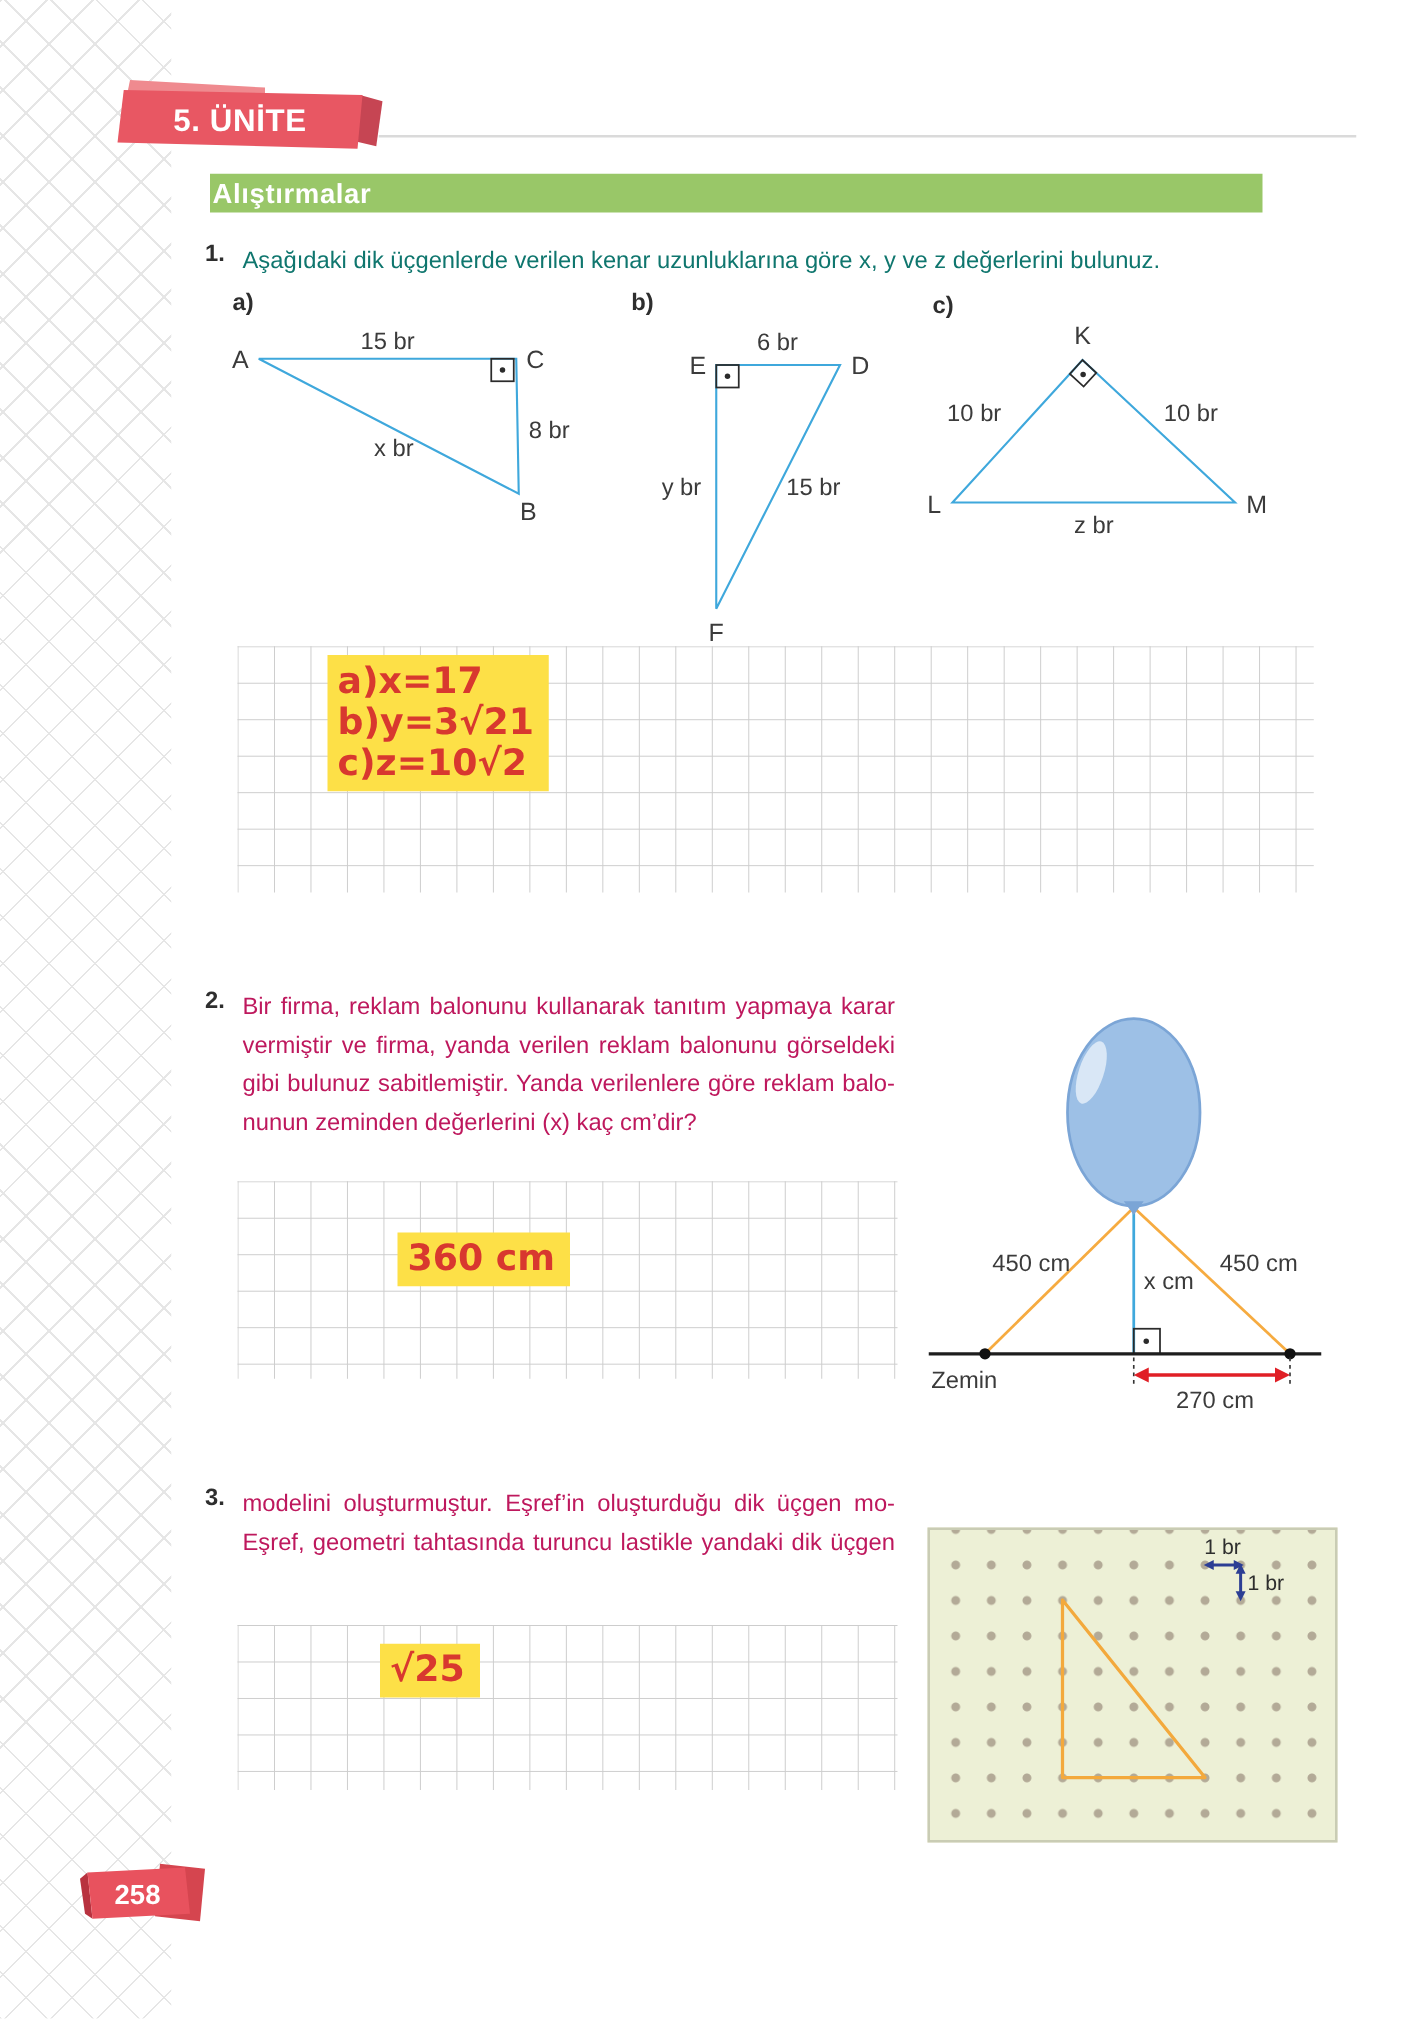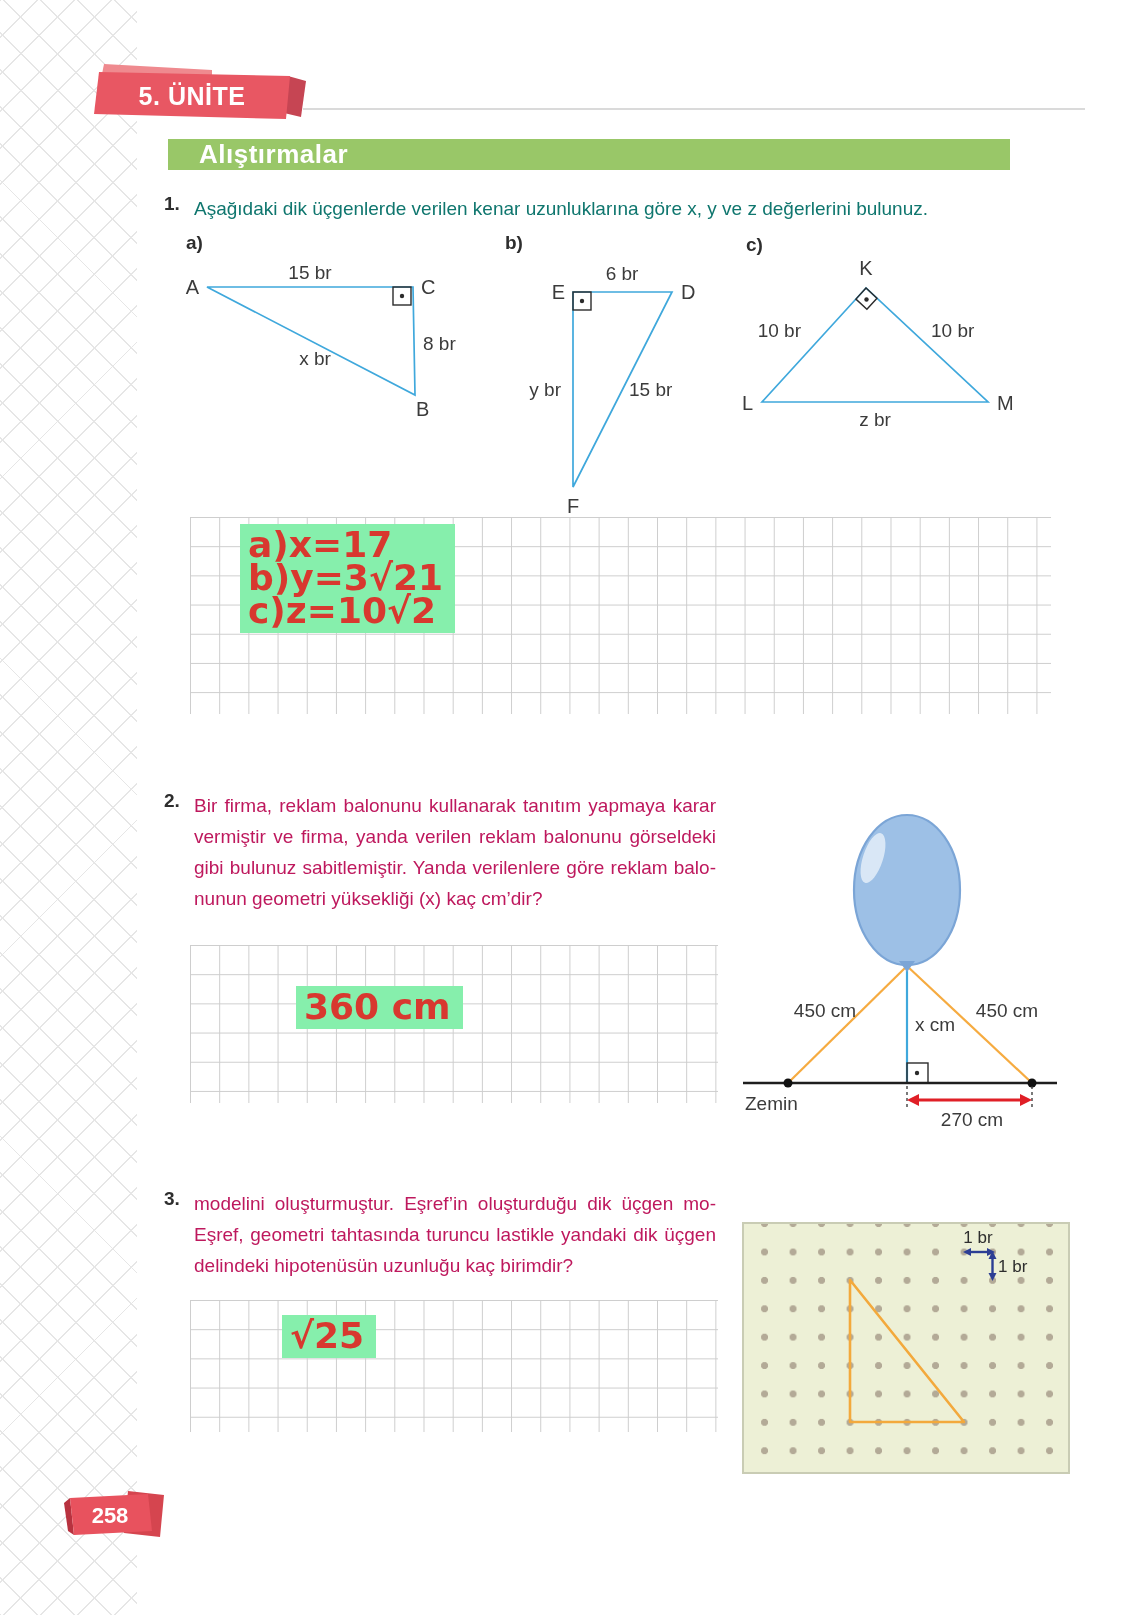--- a/index.html
+++ b/index.html
@@ -6,32 +6,32 @@
   .page{position:relative;width:1133px;height:1615px;background:#fff;overflow:hidden;
         font-family:"Liberation Sans",sans-serif;color:#3b3b3b;}
   .lattice{position:absolute;left:0;top:0;width:137px;height:1615px;
     background-image:
       repeating-linear-gradient(45deg,#e6e6e6 0 1.4px,transparent 1.4px 26px),
       repeating-linear-gradient(135deg,#e6e6e6 0 1.4px,transparent 1.4px 26px);}
   .top-rule{position:absolute;left:303px;top:108px;width:782px;height:2px;background:#dadada;}
   .unit-ribbon{position:absolute;left:90px;top:60px;}
   .section-bar{position:absolute;left:168px;top:139px;width:842px;height:31px;background:#99c768;
     display:flex;align-items:center;}
-  .section-bar span{color:#fff;font-size:26px;font-weight:bold;padding-left:31px;letter-spacing:.5px;}
+  .section-bar span{color:#fff;font-size:22px;font-weight:bold;padding-left:2px;letter-spacing:.5px;}
   .qnum{position:absolute;font-size:19px;font-weight:bold;color:#2e2e2e;}
   .qtext{position:absolute;font-size:19px;line-height:31px;color:#0f766e;}
   .qbody{position:absolute;font-size:19px;line-height:31px;color:#be185d;}
   .jline{text-align:justify;text-align-last:justify;height:31px;overflow:hidden;}
   .figlabel{position:absolute;font-size:19px;font-weight:bold;color:#2e2e2e;}
   .grid{position:absolute;
     background-image:linear-gradient(#cdcdcd 1px,transparent 1px),
                      linear-gradient(90deg,#cdcdcd 1px,transparent 1px);
     background-size:29.2px 29.2px;}
-  .answer{position:absolute;background:#86efac;color:#d8382f;font-weight:bold;
-    font-family:"DejaVu Sans",sans-serif;font-size:36px;line-height:33px;padding:4px 12px 6px 8px;}
+  .answer{position:absolute;background:#fde047;color:#d8382f;font-weight:bold;
+    font-family:"DejaVu Sans",sans-serif;font-size:29px;line-height:33px;padding:4px 12px 6px 8px;margin-left:22px;}
   .fig{position:absolute;}
   .fig text{font-family:"Liberation Sans",sans-serif;font-size:19px;fill:#3b3b3b;}
   .fig .vx{font-size:20px;}
   .tri{fill:none;stroke:#3fa8dc;stroke-width:1.7;}
   .ra{fill:none;stroke:#2b2b2b;stroke-width:1.4;}
   .radot{fill:#2b2b2b;stroke:none;}
   .geoboard{position:absolute;left:742px;top:1222px;width:328px;height:252px;
     background:#edf0d6;border:2px solid #c9ccb4;box-sizing:border-box;}
   .pegdots{position:absolute;left:0;top:0;width:100%;height:100%;
     background-image:radial-gradient(circle, #b3aa97 3.2px, rgba(0,0,0,0) 3.9px);
@@ -109,21 +109,21 @@
     <div>a)x=17</div>
     <div>b)y=3√21</div>
     <div>c)z=10√2</div>
   </div>
 
   <div class="qnum" style="left:164px;top:790px;">2.</div>
   <div class="qbody" style="left:194px;top:790px;width:522px;">
     <div class="jline">Bir firma, reklam balonunu kullanarak tanıtım yapmaya karar</div>
     <div class="jline">vermiştir ve firma, yanda verilen reklam balonunu görseldeki</div>
     <div class="jline">gibi bulunuz sabitlemiştir. Yanda verilenlere göre reklam balo-</div>
-    <div>nunun geometri yüksekliği (x) kaç cm’dir?</div>
+    <div>nunun zeminden değerlerini (x) kaç cm’dir?</div>
   </div>
 
   <svg class="fig" style="left:735px;top:800px;" width="330" height="332" viewBox="0 0 330 332">
     <line x1="172" y1="166" x2="53" y2="283" class="str"></line>
     <line x1="172" y1="166" x2="297" y2="283" class="str"></line>
     <line x1="172" y1="166" x2="172" y2="283" stroke="#3fa8dc" stroke-width="2.2"></line>
     <ellipse cx="172" cy="90" rx="53" ry="75" fill="#9dc0e6" stroke="#7ba5d6" stroke-width="2.2"></ellipse>
     <ellipse cx="138" cy="58" rx="10" ry="26" fill="#d9e7f6" transform="rotate(18 138 58)"></ellipse>
     <path d="M164,161 L180,161 L172,172 Z" fill="#7ba5d6"></path>
     <rect class="ra" x="172" y="263" width="21" height="20" fill="#fff"></rect>
@@ -143,21 +143,20 @@
     <text x="237" y="326" text-anchor="middle">270 cm</text>
   </svg>
 
   <div class="grid" style="left:190px;top:945px;width:528px;height:158px;"></div>
   <div class="answer" style="left:296px;top:986px;">360 cm</div>
 
   <div class="qnum" style="left:164px;top:1188px;">3.</div>
   <div class="qbody" style="left:194px;top:1188px;width:522px;">
     <div class="jline">modelini oluşturmuştur. Eşref’in oluşturduğu dik üçgen mo-</div>
     <div class="jline">Eşref, geometri tahtasında turuncu lastikle yandaki dik üçgen</div>
-    <div>delindeki hipotenüsün uzunluğu kaç birimdir?</div>
   </div>
 
   <div class="geoboard">
     <div class="pegdots"></div>
     <svg style="position:absolute;left:0;top:0;" width="288" height="248" viewBox="0 0 288 248">
       <polygon class="gb-tri" points="106,56 106,198 220,198"></polygon>
       <line class="ub" x1="225" y1="28" x2="245" y2="28"></line>
       <polygon class="ubh" points="219,28 227,24 227,32"></polygon>
       <polygon class="ubh" points="251,28 243,24 243,32"></polygon>
       <line class="ub" x1="248.5" y1="33" x2="248.5" y2="51"></line>

